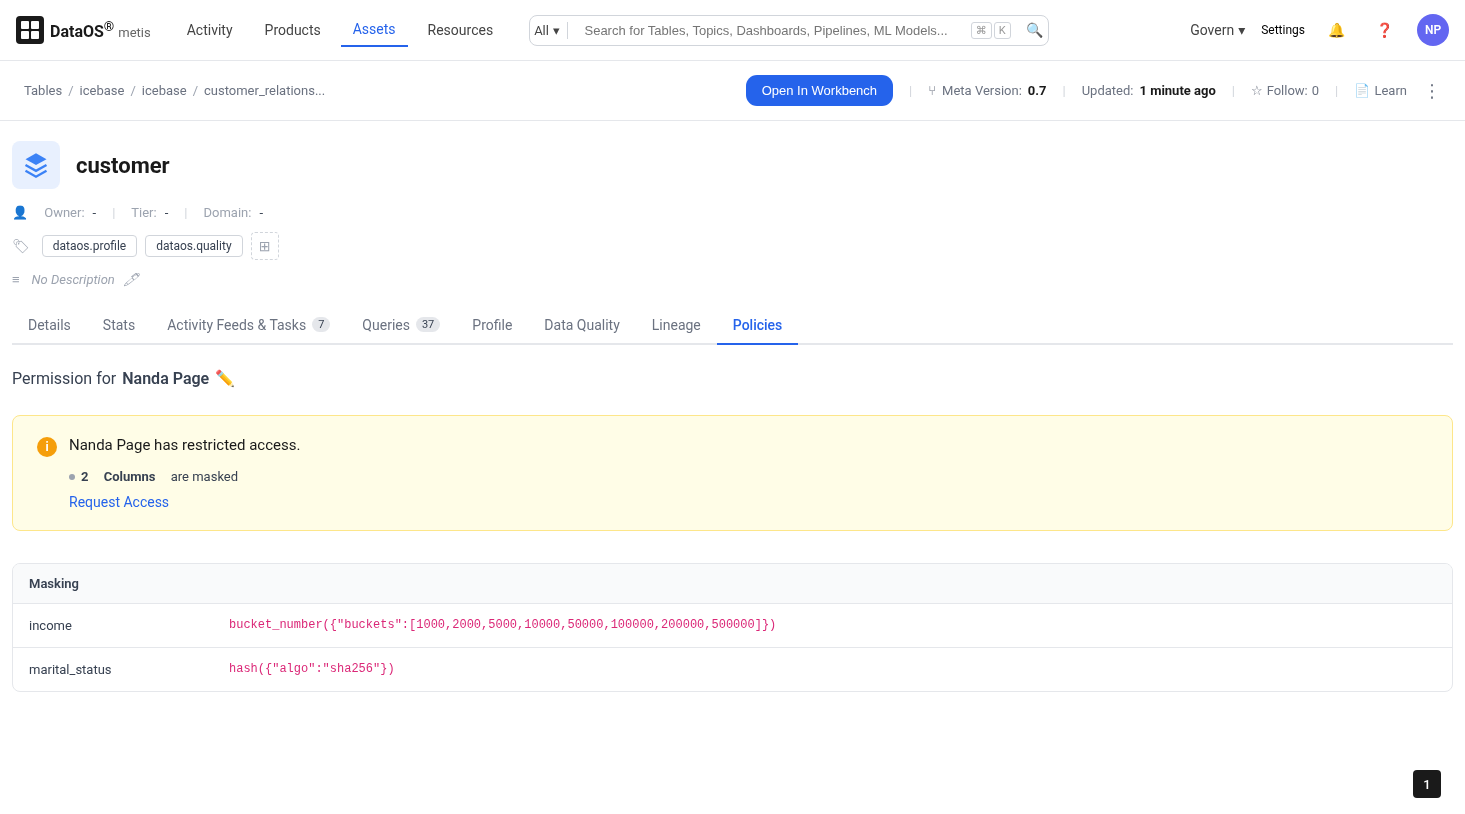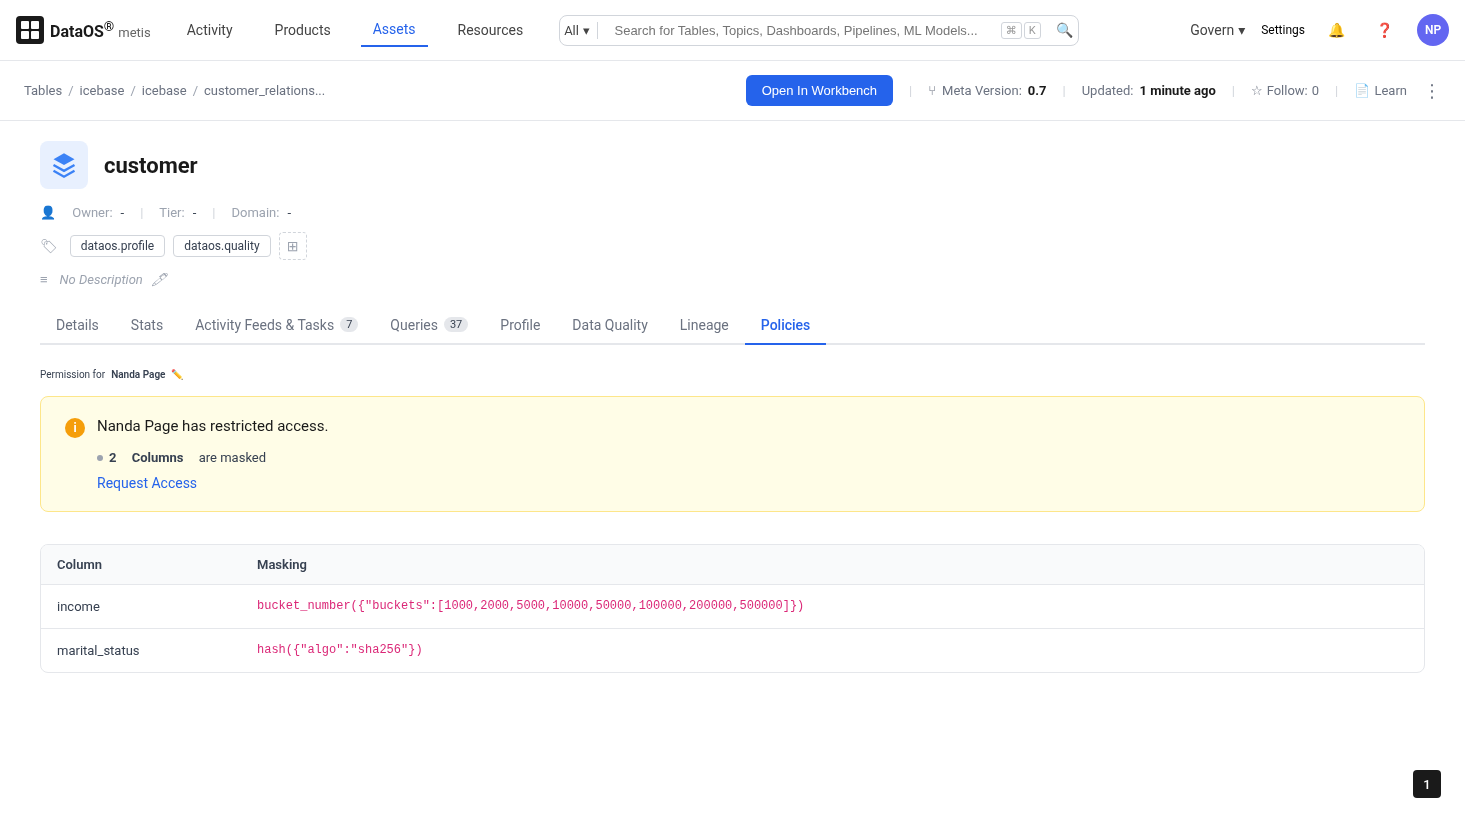--- a/index.html
+++ b/index.html
@@ -9,50 +9,50 @@
     .topnav {
       display: flex; align-items: center; height: 61px; padding: 0 16px;
       border-bottom: 1px solid #e5e7eb; gap: 24px;
     }
     .logo { display: flex; align-items: center; gap: 6px; font-size: 18px; font-weight: 700; color: #1a1a1a; white-space: nowrap; }
     .logo-icon { width: 28px; height: 28px; background: #1a1a1a; border-radius: 4px; display: flex; align-items: center; justify-content: center; }
     .logo-dots { display: grid; grid-template-columns: 1fr 1fr; gap: 2px; padding: 4px; }
     .logo-dot { width: 8px; height: 8px; background: #fff; border-radius: 1px; }
     .logo-text { font-size: 16px; font-weight: 700; }
     .logo-sub { font-size: 13px; color: #666; font-weight: 400; }
-    .nav-links { display: flex; gap: 18px; align-items: center; }
+    .nav-links { display: flex; gap: 8px; align-items: center; }
     .nav-link { padding: 8px 12px; text-decoration: none; color: #444; font-size: 14px; border-radius: 4px; cursor: pointer; }
     .nav-link.active { color: #2563eb; border-bottom: 2px solid #2563eb; border-radius: 0; }
     .search-bar { flex: 1; display: flex; border: 1px solid #d1d5db; border-radius: 8px; padding: 6px 4px; gap: 16px; max-width: 520px; }
     .search-dropdown { display: flex; align-items: center; gap: 4px; color: #444; font-size: 13px; border-right: 1px solid #d1d5db; padding-right: 8px; cursor: pointer; }
     .search-input { border: none; outline: none; flex: 1; font-size: 13px; color: #888; min-width: 0; }
     .search-shortcut { display: flex; align-items: center; gap: 2px; color: #999; font-size: 11px; }
     .kbd { border: 1px solid #d1d5db; border-radius: 3px; padding: 1px 4px; font-size: 11px; }
     .search-icon-btn { color: #666; cursor: pointer; }
     .nav-right { margin-left: auto; display: flex; align-items: center; gap: 16px; }
     .govern-btn { display: flex; align-items: center; gap: 4px; color: #444; font-size: 14px; cursor: pointer; }
     .settings-link { color: #000000; font-size: 12px; cursor: pointer; }
     .icon-btn { width: 32px; height: 32px; display: flex; align-items: center; justify-content: center; color: #666; cursor: pointer; border-radius: 50%; }
     .avatar { width: 32px; height: 32px; border-radius: 50%; background: #6366f1; display: flex; align-items: center; justify-content: center; color: #fff; font-size: 12px; font-weight: 600; cursor: pointer; }
 
     
     .breadcrumb { display: flex; align-items: center; gap: 6px; padding: 14px 24px; font-size: 13px; color: #6b7280; border-bottom: 1px solid #e5e7eb; }
     .breadcrumb-item { color: #6b7280; cursor: pointer; }
     .breadcrumb-sep { color: #9ca3af; }
     .breadcrumb-actions { margin-left: auto; display: flex; align-items: center; gap: 16px; }
-    .open-workbench-btn { background: #2563eb; color: #fff; border: none; border-radius: 6px; padding: 8px 16px; font-size: 13px; font-weight: 500; cursor: pointer; }
+    .open-workbench-btn { background: #2563eb; color: #fff; border: none; border-radius: 11px; padding: 8px 16px; font-size: 13px; font-weight: 500; cursor: pointer; }
     .meta-info { display: flex; align-items: center; gap: 6px; color: #6b7280; font-size: 13px; }
     .meta-info strong { color: #1a1a1a; }
     .follow-btn { display: flex; align-items: center; gap: 4px; color: #6b7280; font-size: 13px; cursor: pointer; }
     .learn-btn { display: flex; align-items: center; gap: 4px; color: #6b7280; font-size: 13px; cursor: pointer; }
     .more-btn { color: #6b7280; cursor: pointer; font-size: 18px; }
     .separator { color: #d1d5db; }
 
     
-    .page-content { padding: 20px 40px; }
+    .page-content { padding: 20px 12px; }
 
     
     .entity-header { display: flex; align-items: center; gap: 16px; margin-bottom: 16px; }
     .entity-icon { width: 48px; height: 48px; background: #e8f0fe; border-radius: 8px; display: flex; align-items: center; justify-content: center; }
     .entity-icon svg { width: 28px; height: 28px; }
     .entity-title { font-size: 22px; font-weight: 700; color: #1a1a1a; }
 
     
     .metadata-row { display: flex; align-items: center; gap: 8px; margin-bottom: 12px; color: #6b7280; font-size: 13px; padding-left: 0; }
     .metadata-icon { color: #9ca3af; margin-right: 8px; }
@@ -71,21 +71,21 @@
     .desc-edit-btn { color: #9ca3af; cursor: pointer; }
 
     
     .tabs { display: flex; border-bottom: 2px solid #e5e7eb; margin-bottom: 0; gap: 0; }
     .tab { padding: 10px 16px; font-size: 14px; color: #6b7280; cursor: pointer; border-bottom: 2px solid transparent; margin-bottom: -2px; display: flex; align-items: flex-start; gap: 6px; }
     .tab.active { color: #2563eb; border-bottom: 2px solid #2563eb; font-weight: 500; }
     .tab-badge { background: #e5e7eb; color: #374151; font-size: 11px; padding: 1px 6px; border-radius: 10px; }
 
     
     .policies-content { padding: 24px 0; }
-    .permission-header { font-size: 10px; color: #374151; margin-bottom: 16px; display: flex; align-items: center; gap: 6px; text-align: center; }
+    .permission-header { font-size: 16px; color: #374151; margin-bottom: 27px; display: flex; align-items: center; gap: 6px; text-align: center; }
     .permission-header strong { font-weight: 600; }
     .edit-icon-btn { color: #9ca3af; cursor: pointer; }
 
     .restricted-box { background: #fffde7; border: 1px solid #fde68a; border-radius: 8px; padding: 20px 24px; margin-bottom: 32px; }
     .restricted-header { display: flex; align-items: flex-start; gap: 12px; margin-bottom: 12px; }
     .warn-icon { width: 20px; height: 20px; background: #f59e0b; border-radius: 50%; display: flex; align-items: center; justify-content: center; color: #fff; font-size: 12px; font-weight: 700; flex-shrink: 0; margin-top: 1px; }
     .restricted-title { font-size: 15px; color: #1a1a1a; font-weight: 400; }
     .restricted-detail { display: flex; align-items: center; gap: 6px; font-size: 13px; color: #374151; margin-left: 32px; margin-bottom: 10px; }
     .bullet { width: 6px; height: 6px; background: #9ca3af; border-radius: 50%; flex-shrink: 0; }
     .columns-bold { font-weight: 700; }
@@ -280,21 +280,20 @@
         <span class="columns-bold">Columns</span>
         <span>&nbsp;</span>
         <span>are masked</span>
       </div>
       <a class="request-access-link">Request Access</a>
     </div>
 
 
     <div class="masks-table">
       <div class="masks-table-header">
-        <div class="masks-col-header">Column</div>
         <div class="masks-col-header">Masking</div>
       </div>
       <div class="masks-row">
         <div class="masks-cell">income</div>
         <div class="masks-cell code">bucket_number({"buckets":[1000,2000,5000,10000,50000,100000,200000,500000]})</div>
       </div>
       <div class="masks-row">
         <div class="masks-cell">marital_status</div>
         <div class="masks-cell code">hash({"algo":"sha256"})</div>
       </div>

